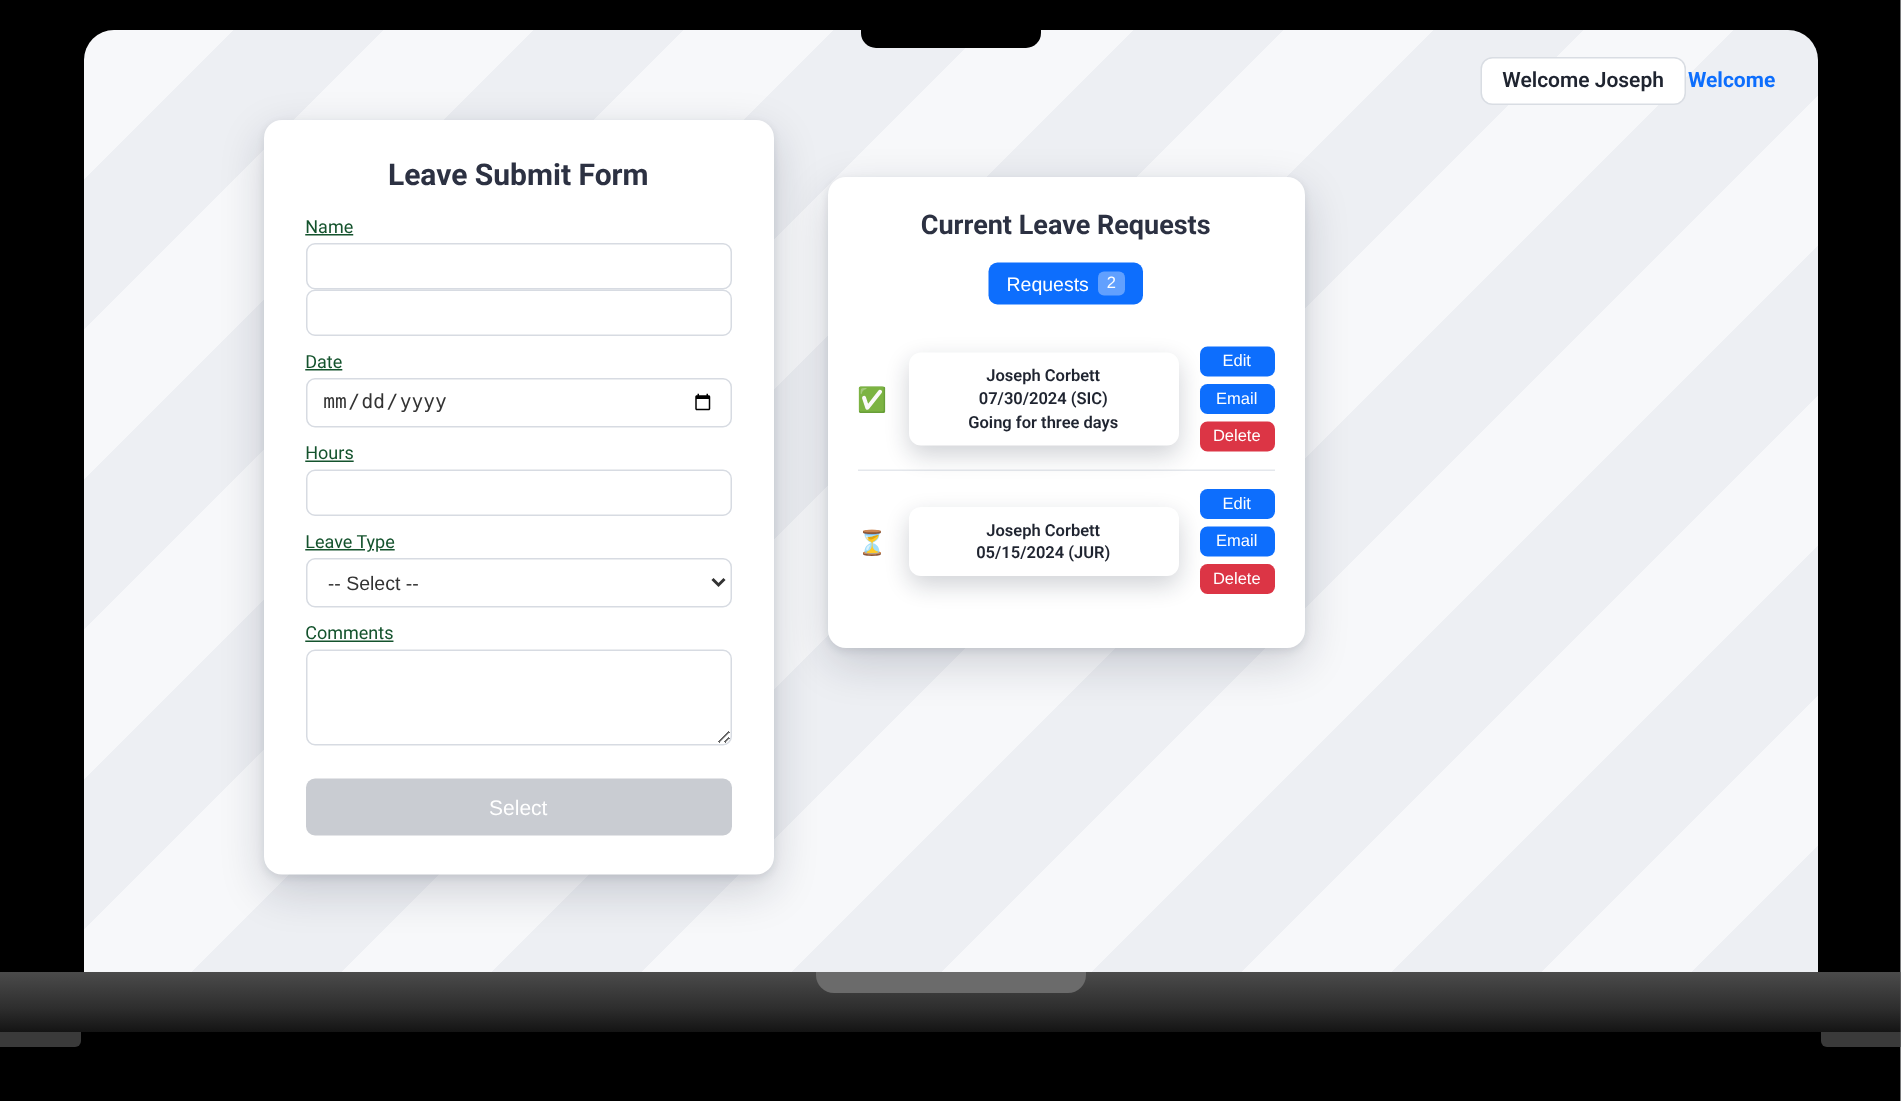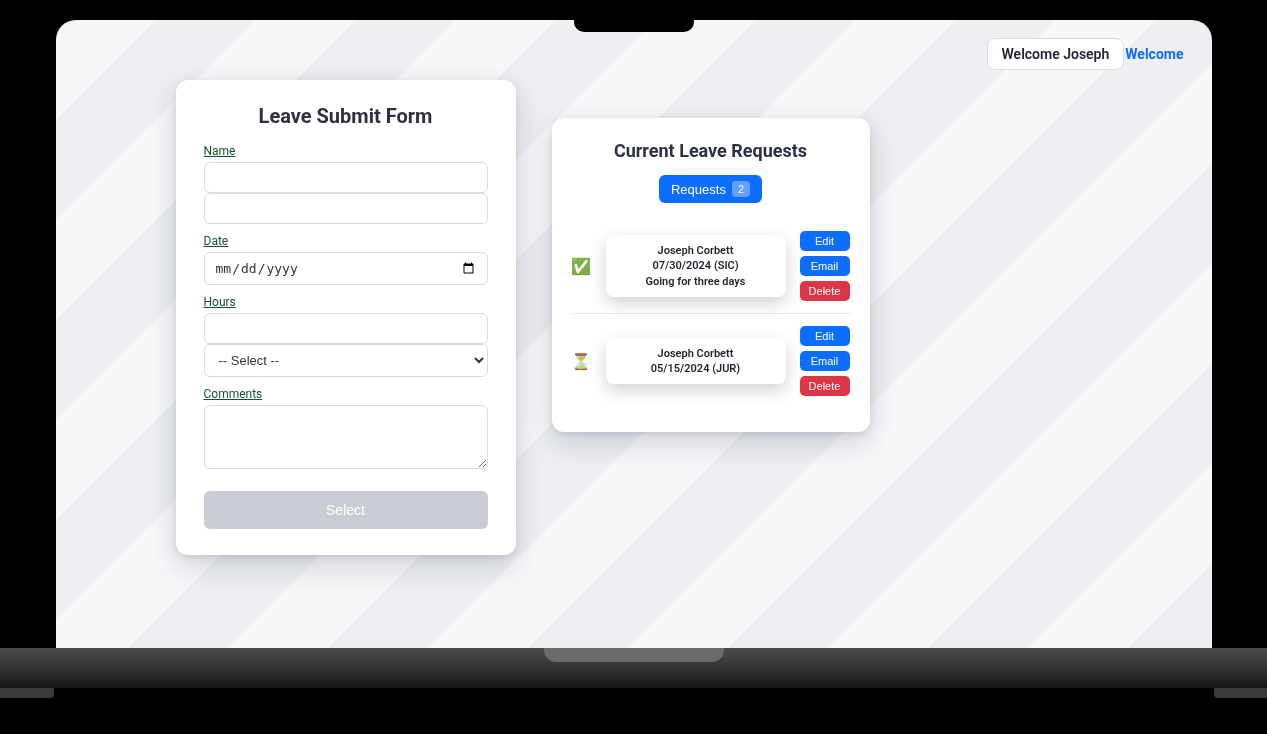--- a/index.html
+++ b/index.html
@@ -250,20 +250,21 @@
           <input class="form-input" type="text" style="">
 
           <input class="form-input" type="text" style="">
 
           <label class="field-label">Date</label>
           <input class="form-input" type="date" placeholder="mm/dd/yyyy" style="">
 
           <label class="field-label">Hours</label>
           <input class="form-input" type="text" style="">
 
+          <label class="field-label">Leave Type</label>
           <select class="form-select">
             <option>-- Select --</option>
           </select>
 
           <label class="field-label">Comments</label>
           <textarea class="form-textarea" style=""></textarea>
 
           <button class="submit-btn">Select</button>
         </div>
 

